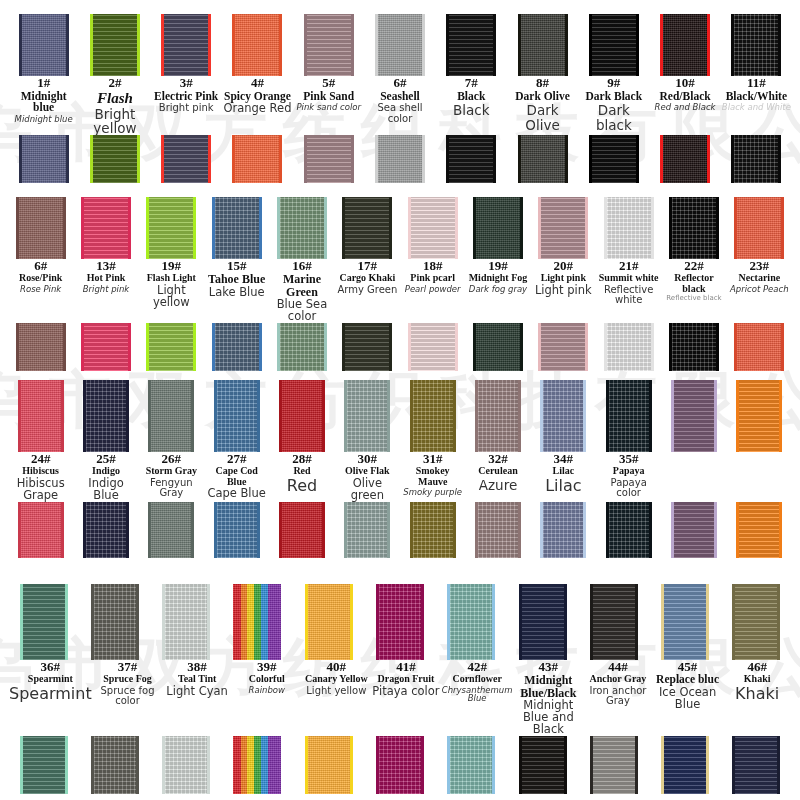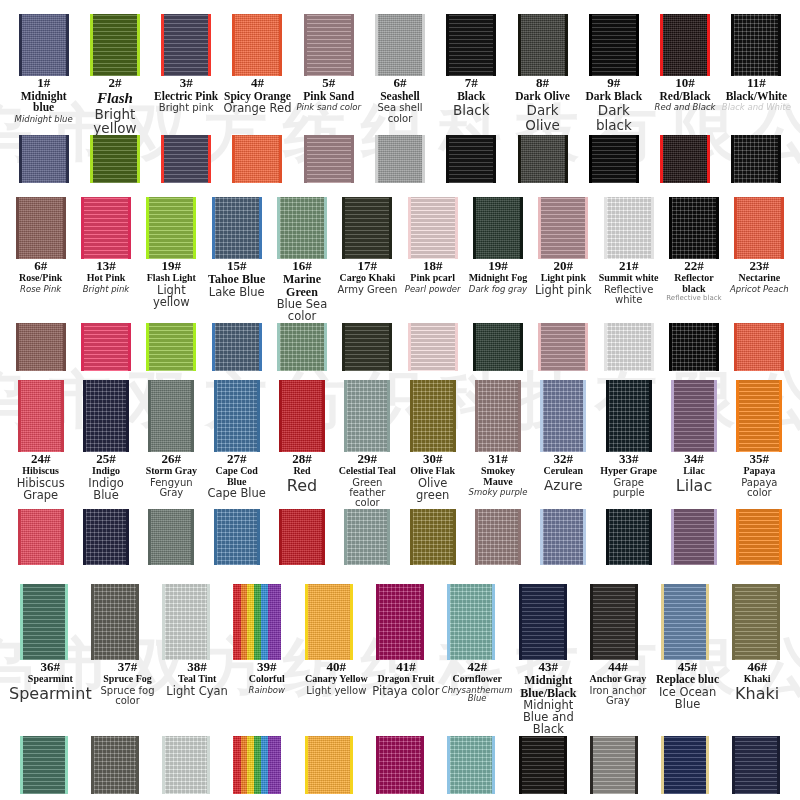--- a/index.html
+++ b/index.html
@@ -471,43 +471,33 @@
           <span class="num">27#</span>
           <span class="en s-sm">Cape Cod Blue</span>
           <span class="tr t-md">Cape Blue</span>
         </div>
         <div class="cell-label pad-x">
           <span class="num">28#</span>
           <span class="en s-sm">Red</span>
           <span class="tr t-xl">Red</span>
         </div>
         <div class="cell-label pad-x">
-          <span class="num">29#</span>
-          <span class="en s-sm">Celestial Teal</span>
-          <span class="tr t-sm">Green feather color</span>
-        </div>
-        <div class="cell-label pad-x">
           <span class="num">30#</span>
           <span class="en s-sm">Olive Flak</span>
           <span class="tr t-md">Olive green</span>
         </div>
         <div class="cell-label pad-x">
           <span class="num">31#</span>
           <span class="en s-sm">Smokey Mauve</span>
           <span class="tr t-xs">Smoky purple</span>
         </div>
         <div class="cell-label pad-x">
           <span class="num">32#</span>
           <span class="en s-sm">Cerulean</span>
           <span class="tr t-lg">Azure</span>
-        </div>
-        <div class="cell-label pad-x">
-          <span class="num">33#</span>
-          <span class="en s-sm">Hyper Grape</span>
-          <span class="tr t-sm">Grape purple</span>
         </div>
         <div class="cell-label pad-x">
           <span class="num">34#</span>
           <span class="en s-sm">Lilac</span>
           <span class="tr t-xl">Lilac</span>
         </div>
         <div class="cell-label pad-x">
           <span class="num">35#</span>
           <span class="en s-sm">Papaya</span>
           <span class="tr t-sm">Papaya color</span>

